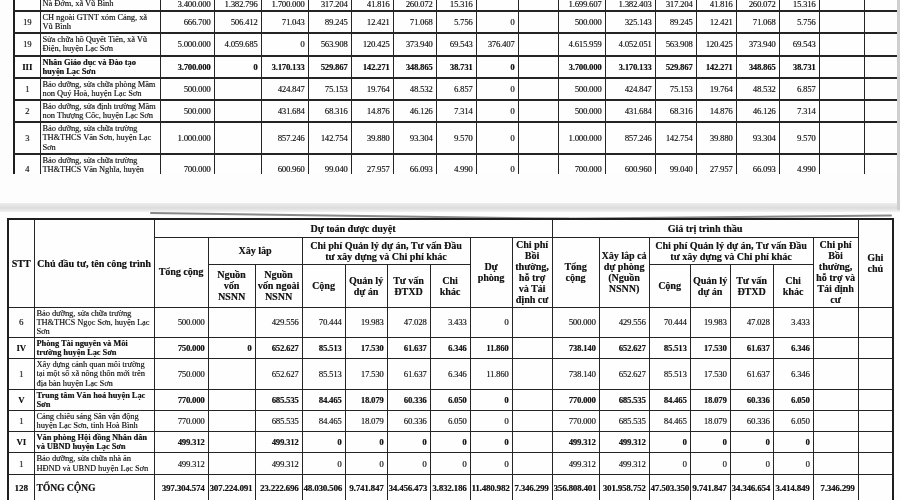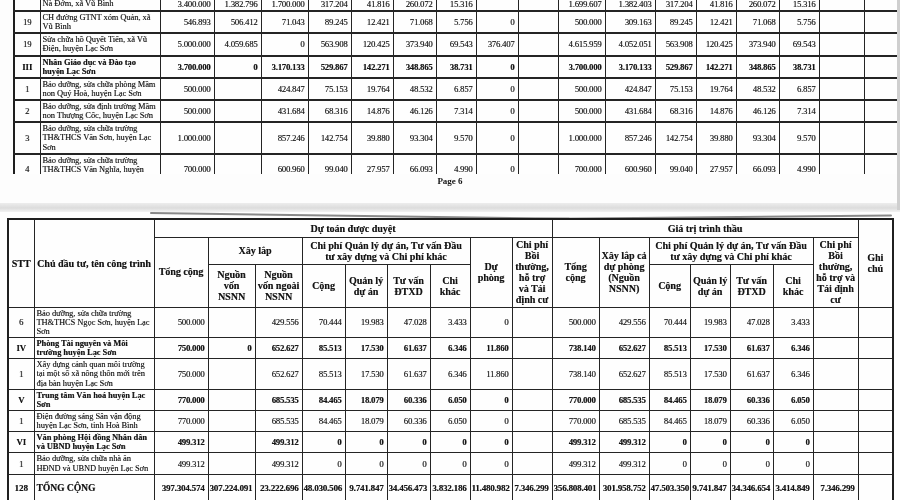--- a/index.html
+++ b/index.html
@@ -92,32 +92,32 @@
             <td class="num">1.382.403</td>
             <td class="num">317.204</td>
             <td class="num">41.816</td>
             <td class="num">260.072</td>
             <td class="num">15.316</td>
             <td class="num"></td>
             <td class="ghichu"></td>
           </tr>
           <tr>
             <td class="stt">19</td>
-            <td class="name">CH đường GTNT xóm Quản, xã Vũ Bình</td>
-            <td class="num">546.893</td>
+            <td class="name">CH ngoài GTNT xóm Cảng, xã Vũ Bình</td>
+            <td class="num">666.700</td>
             <td class="num">506.412</td>
             <td class="num">71.043</td>
             <td class="num">89.245</td>
             <td class="num">12.421</td>
             <td class="num">71.068</td>
             <td class="num">5.756</td>
             <td class="num">0</td>
             <td class="num"></td>
             <td class="num">500.000</td>
-            <td class="num">309.163</td>
+            <td class="num">325.143</td>
             <td class="num">89.245</td>
             <td class="num">12.421</td>
             <td class="num">71.068</td>
             <td class="num">5.756</td>
             <td class="num"></td>
             <td class="ghichu"></td>
           </tr>
           <tr>
             <td class="stt">19</td>
             <td class="name">Sửa chữa hồ Quyết Tiến, xã Vũ Điện, huyện Lạc Sơn</td>
@@ -241,21 +241,20 @@
             <td class="num">27.957</td>
             <td class="num">66.093</td>
             <td class="num">4.990</td>
             <td class="num"></td>
             <td class="ghichu"></td>
           </tr>
         </tbody>
     </table>
   </div>
 
-  <div class="page-label">Page 6</div>
 
   <div class="page-break"></div>
   <div class="scan-line a"></div>
   <div class="scan-line b"></div>
   <div class="edge-shadow"></div>
 
   <div class="bottom-wrap">
     <table class="budget t-bottom">
       <colgroup>
         <col style="width:26px">
@@ -390,21 +389,21 @@
             <td class="num">685.535</td>
             <td class="num">84.465</td>
             <td class="num">18.079</td>
             <td class="num">60.336</td>
             <td class="num">6.050</td>
             <td class="num"></td>
             <td class="ghichu"></td>
           </tr>
           <tr>
             <td class="stt">1</td>
-            <td class="name">Điện đường sáng Sân vận động huyện Lạc Sơn, tỉnh Hoà Bình</td>
+            <td class="name">Cảng chiếu sáng Sân vận động huyện Lạc Sơn, tỉnh Hoà Bình</td>
             <td class="num">770.000</td>
             <td class="num"></td>
             <td class="num">685.535</td>
             <td class="num">84.465</td>
             <td class="num">18.079</td>
             <td class="num">60.336</td>
             <td class="num">6.050</td>
             <td class="num">0</td>
             <td class="num"></td>
             <td class="num">770.000</td>

